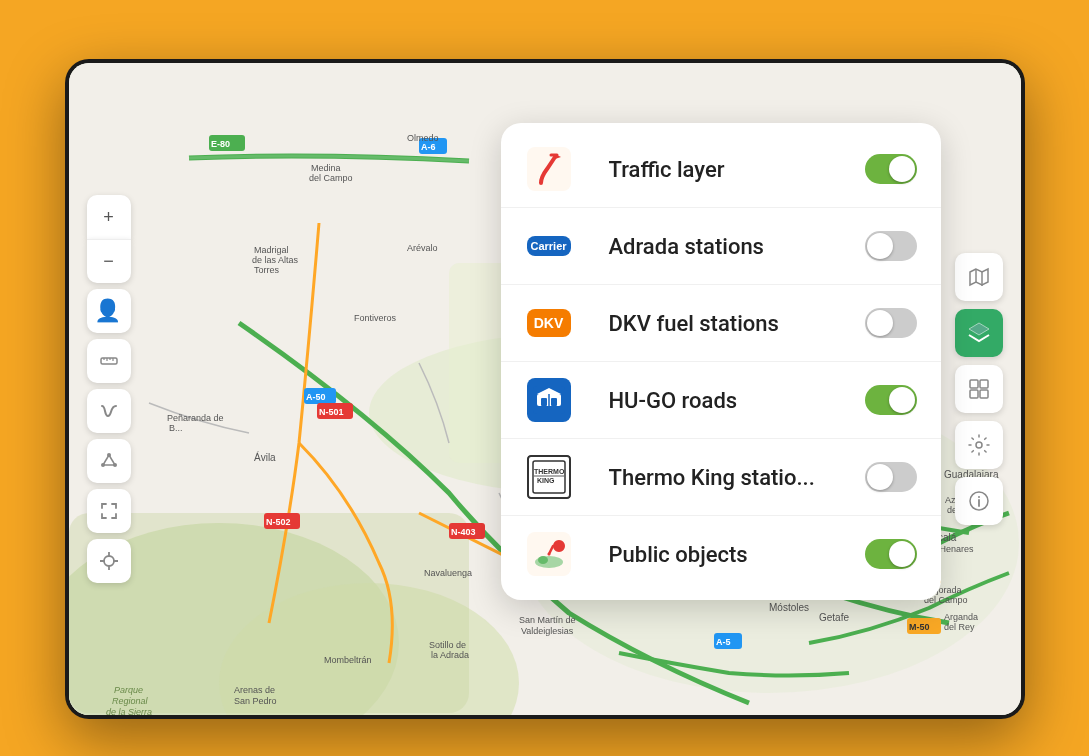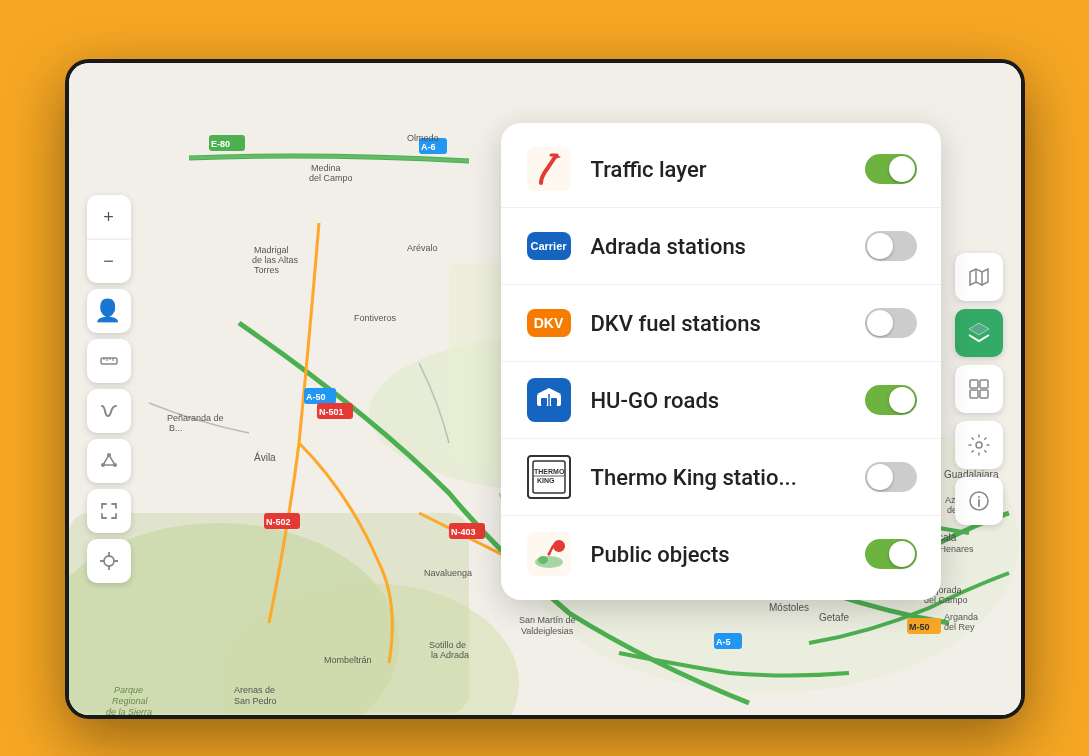--- a/index.html
+++ b/index.html
@@ -120,21 +120,21 @@
       border-radius: 20px;
       box-shadow: 0 8px 32px rgba(0,0,0,0.18);
       z-index: 20;
       padding: 8px 0;
     }
 
     .layer-item {
       display: flex;
       align-items: center;
       padding: 14px 24px;
-      gap: 18px;
+      gap: 36px;
       cursor: pointer;
     }
 
     .layer-item:not(:last-child) {
       border-bottom: 1px solid #f0f0f0;
     }
 
     .layer-icon {
       width: 48px;
       height: 48px;
@@ -404,21 +404,21 @@
         <span class="layer-label">Traffic layer</span>
         <div class="toggle">
           <div class="toggle-track on">
             <div class="toggle-thumb"></div>
           </div>
         </div>
       </div>
 
       <div class="layer-item">
         <div class="layer-icon">
-          <div style="background:#1565c0;border-radius:8px;width:44px;height:28px;display:flex;align-items:center;justify-content:center;color:white;font-size:11px;font-weight:bold;font-family:sans-serif;">Carrier</div>
+          <div style="background:#1565c0;border-radius:8px;width:44px;height:20px;display:flex;align-items:center;justify-content:center;color:white;font-size:11px;font-weight:bold;font-family:sans-serif;">Carrier</div>
         </div>
         <span class="layer-label">Adrada stations</span>
         <div class="toggle">
           <div class="toggle-track">
             <div class="toggle-thumb"></div>
           </div>
         </div>
       </div>
 
       <div class="layer-item">

